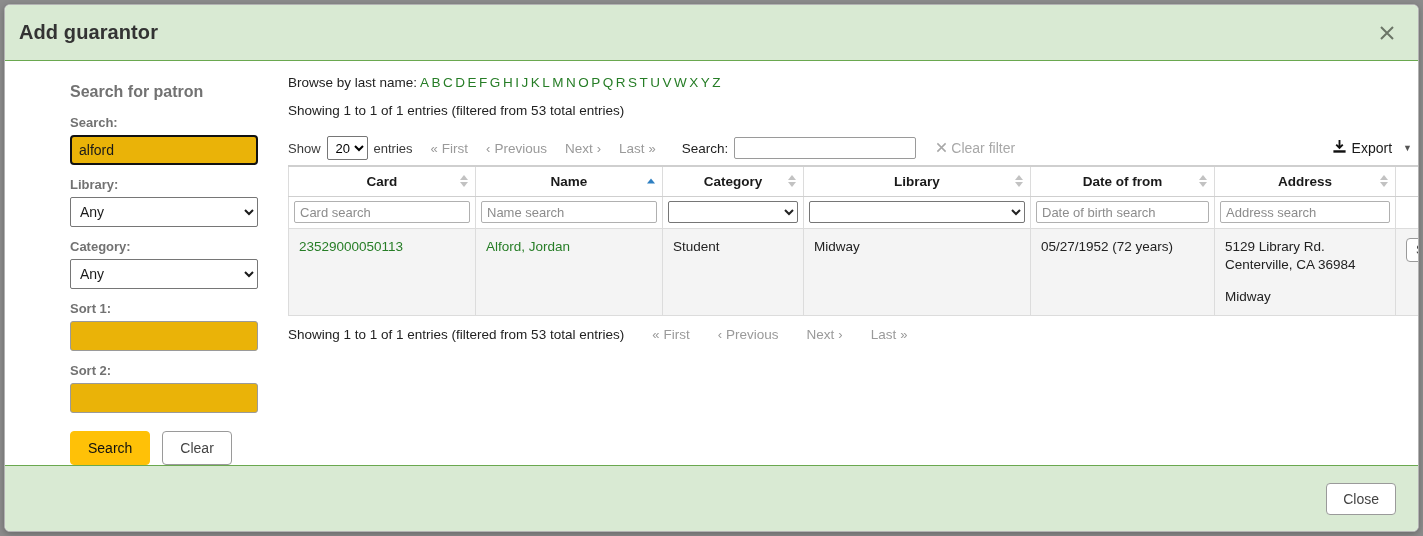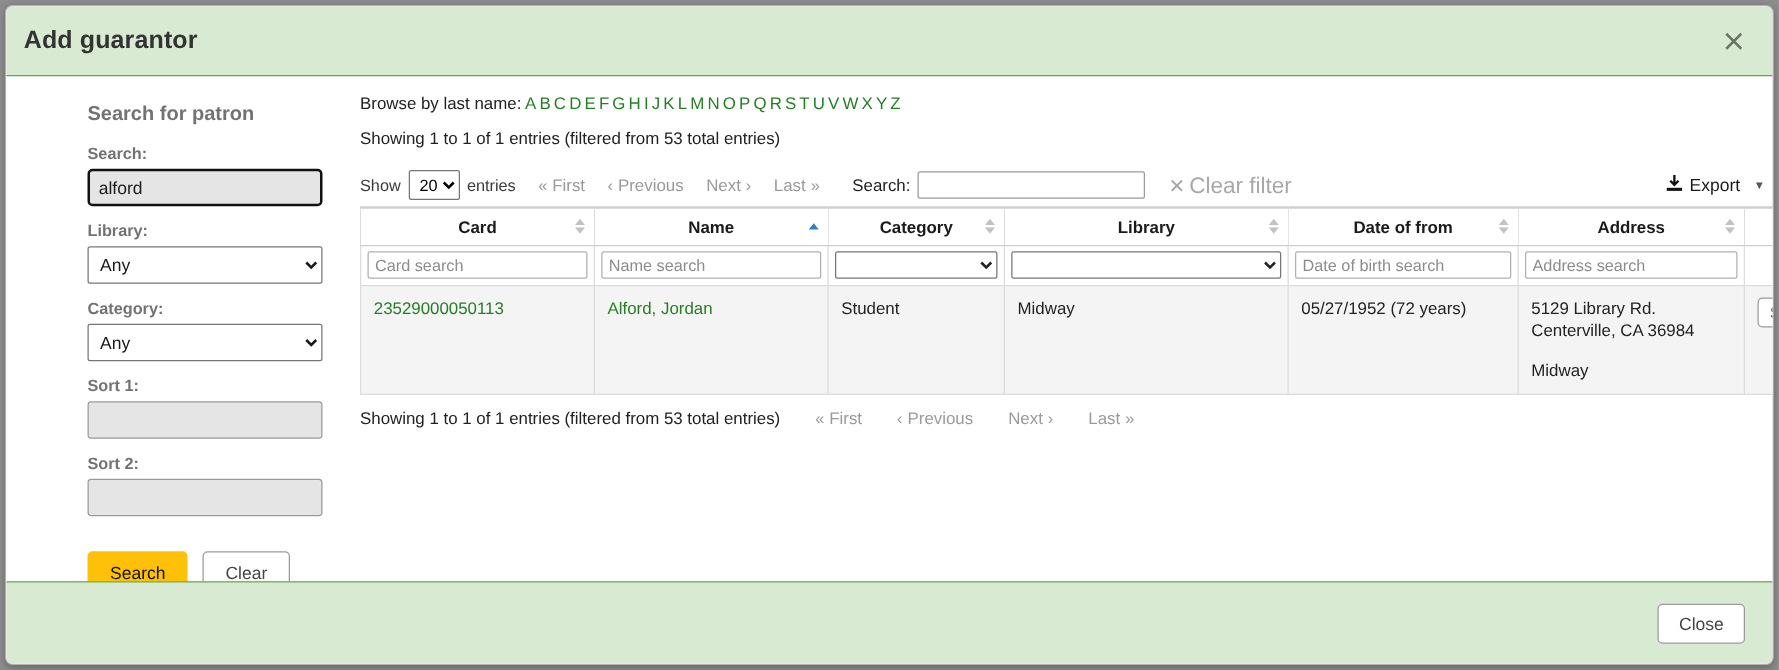--- a/index.html
+++ b/index.html
@@ -81,40 +81,40 @@
   .field-block { margin-bottom: 12px; }
   .txt-input {
     width: 188px;
     height: 30px;
     font-size: 14px;
     font-family: "Liberation Sans", sans-serif;
     color: #1a1a1a;
     padding: 0 7px;
     border: 1px solid #9a9a9a;
     border-radius: 3px;
-    background: #e5e5e5;
+    background: #eab308;
     outline: none;
   }
   .txt-input.focused {
     border: 2px solid #111;
     border-radius: 4px;
   }
   .sel-input {
     width: 188px;
     height: 30px;
     font-size: 14px;
     font-family: "Liberation Sans", sans-serif;
     color: #1a1a1a;
     padding: 0 5px;
     border: 1px solid #767676;
     border-radius: 2px;
     background: #ffffff;
   }
   #search-buttons {
-    margin-top: 28px;
+    margin-top: 18px;
     display: flex;
     gap: 12px;
     align-items: flex-end;
   }
   #btn-search {
     background: #ffc107;
     border: 1px solid #ffc107;
     border-radius: 4px;
     font-size: 14px;
     color: #111;
@@ -201,21 +201,21 @@
     border-radius: 2px;
     font-size: 13px;
     font-family: "Liberation Sans", sans-serif;
     padding: 0 5px;
     outline: none;
   }
   #clear-filter {
     margin-left: 20px;
     display: flex; align-items: center; gap: 4px;
     color: #a8a8a8;
-    font-size: 18px;
+    font-size: 14px;
     cursor: pointer;
   }
   #export-btn {
     margin-left: auto;
     display: flex; align-items: center; gap: 5px;
     font-size: 14px;
     color: #1a1a1a;
     cursor: pointer;
   }
   #export-btn .caret { font-size: 9px; color:#555; margin-left: 6px; }

